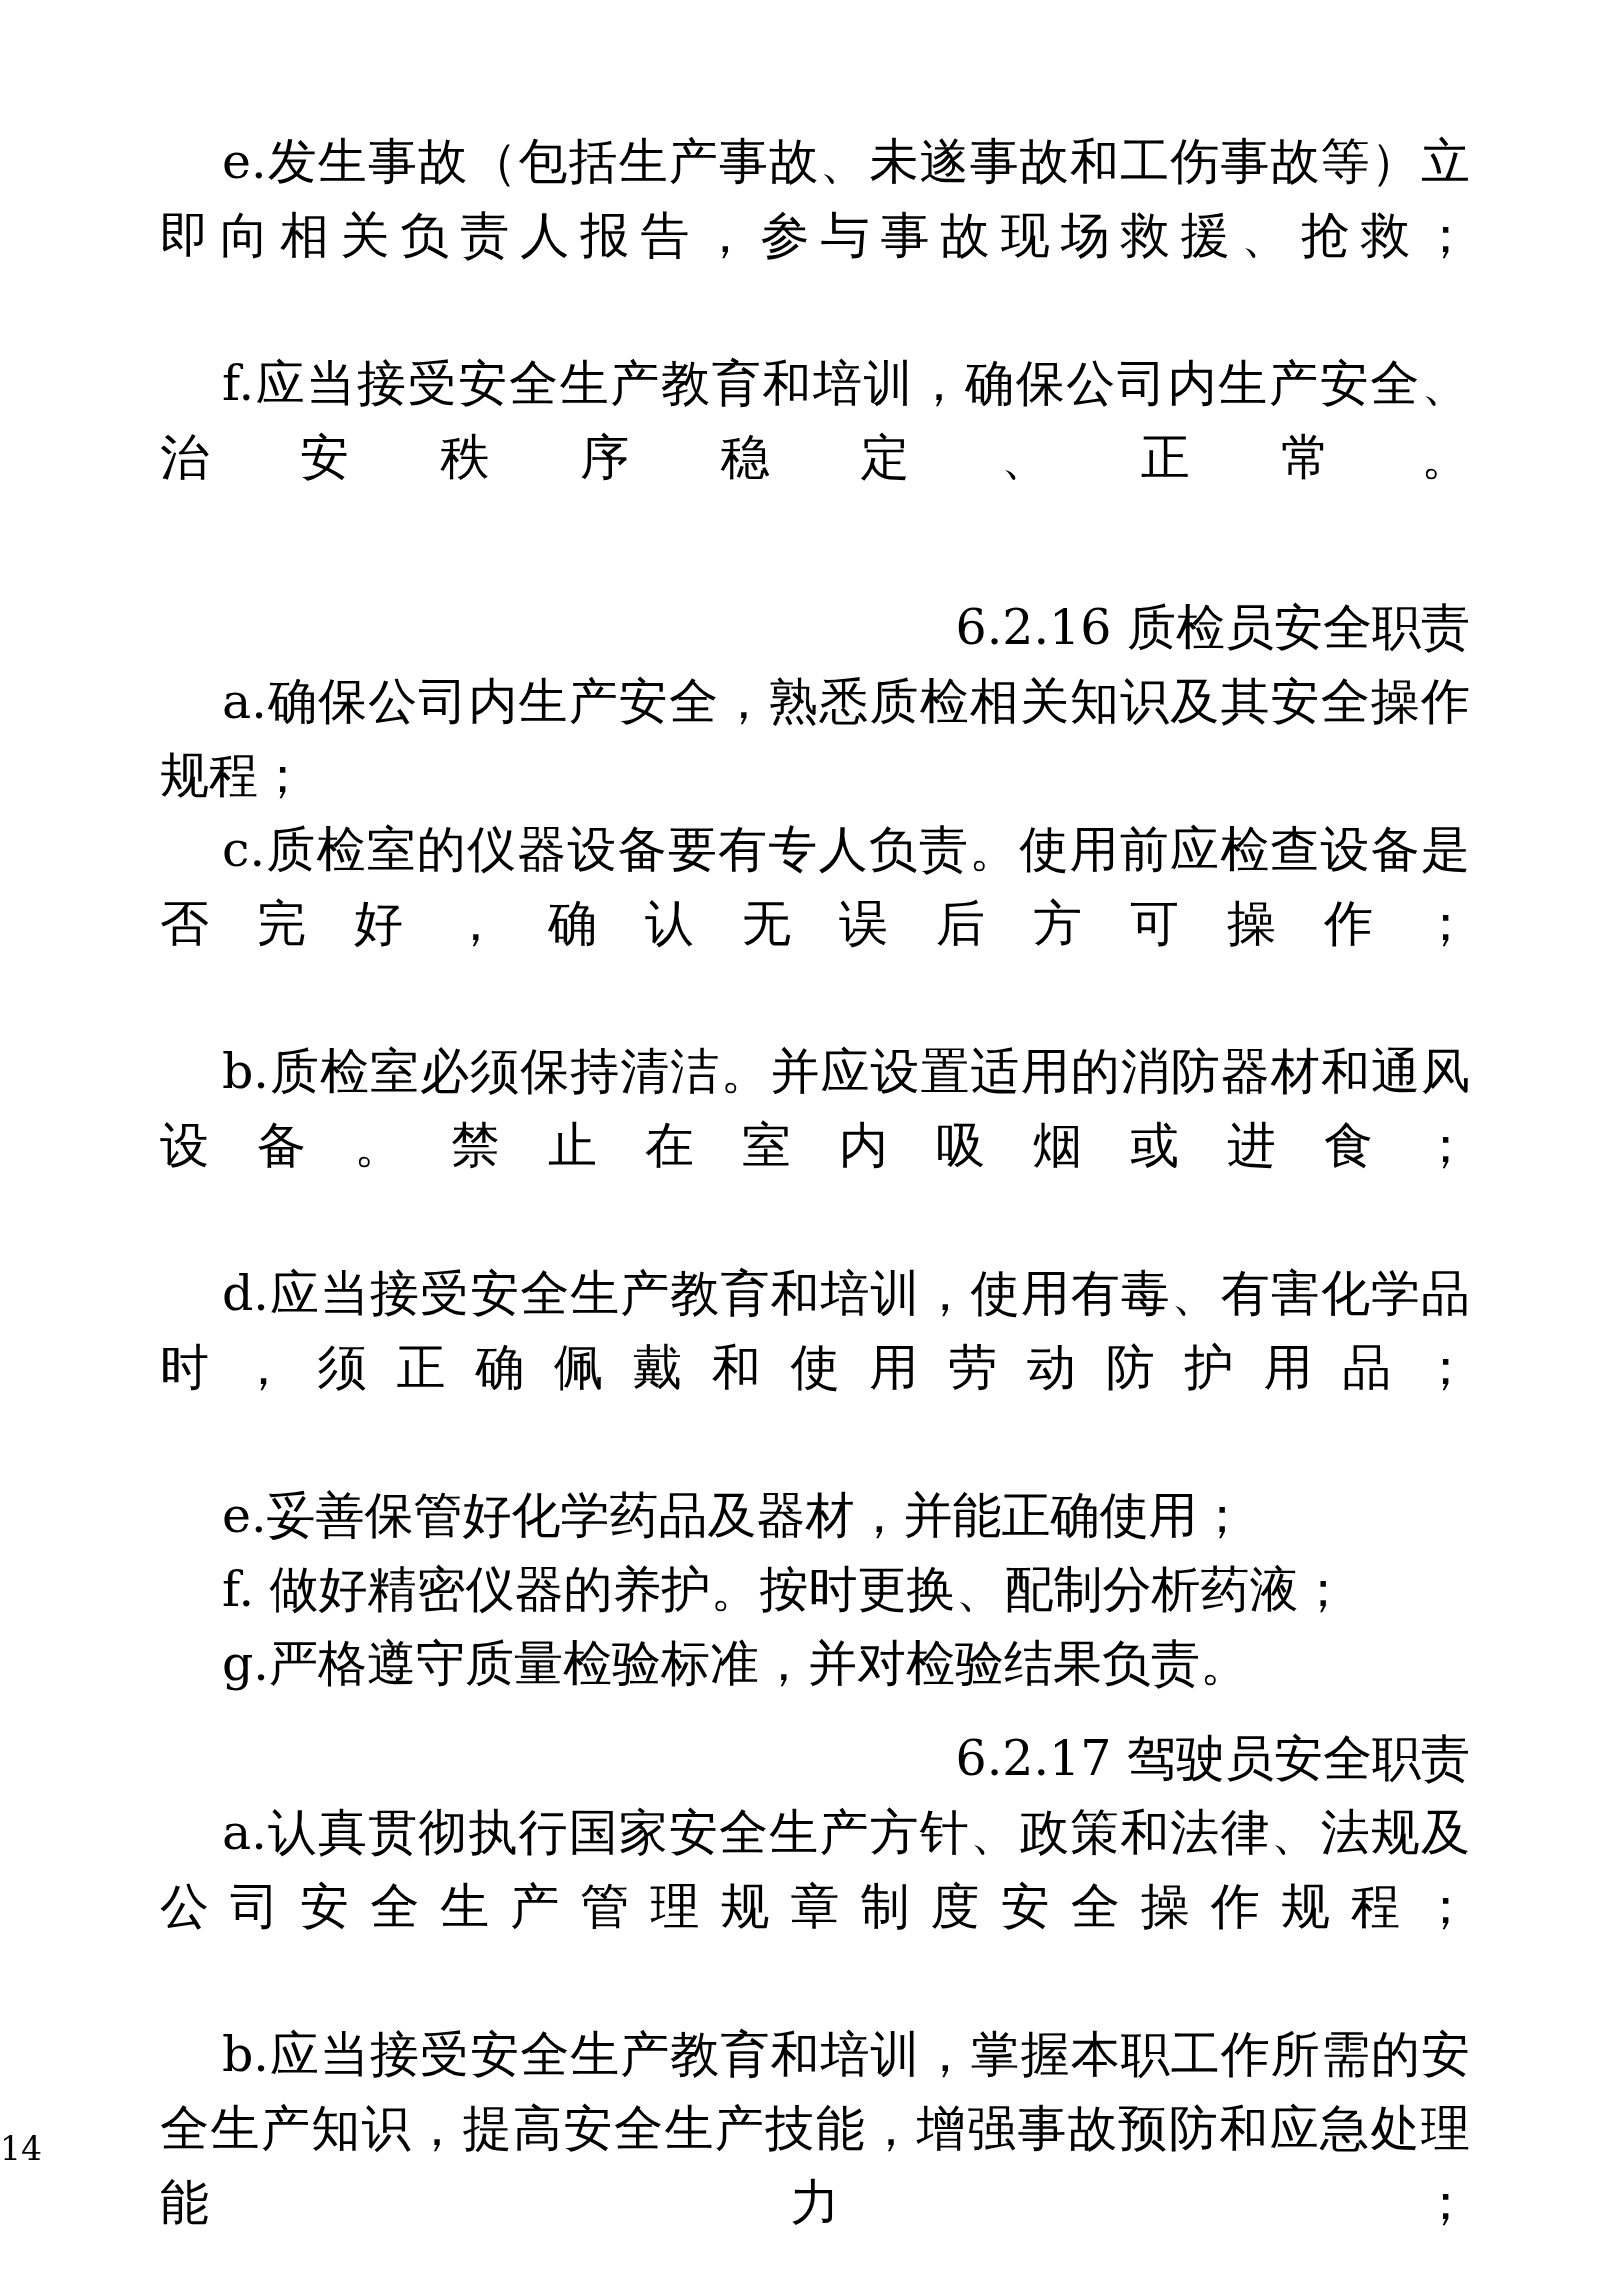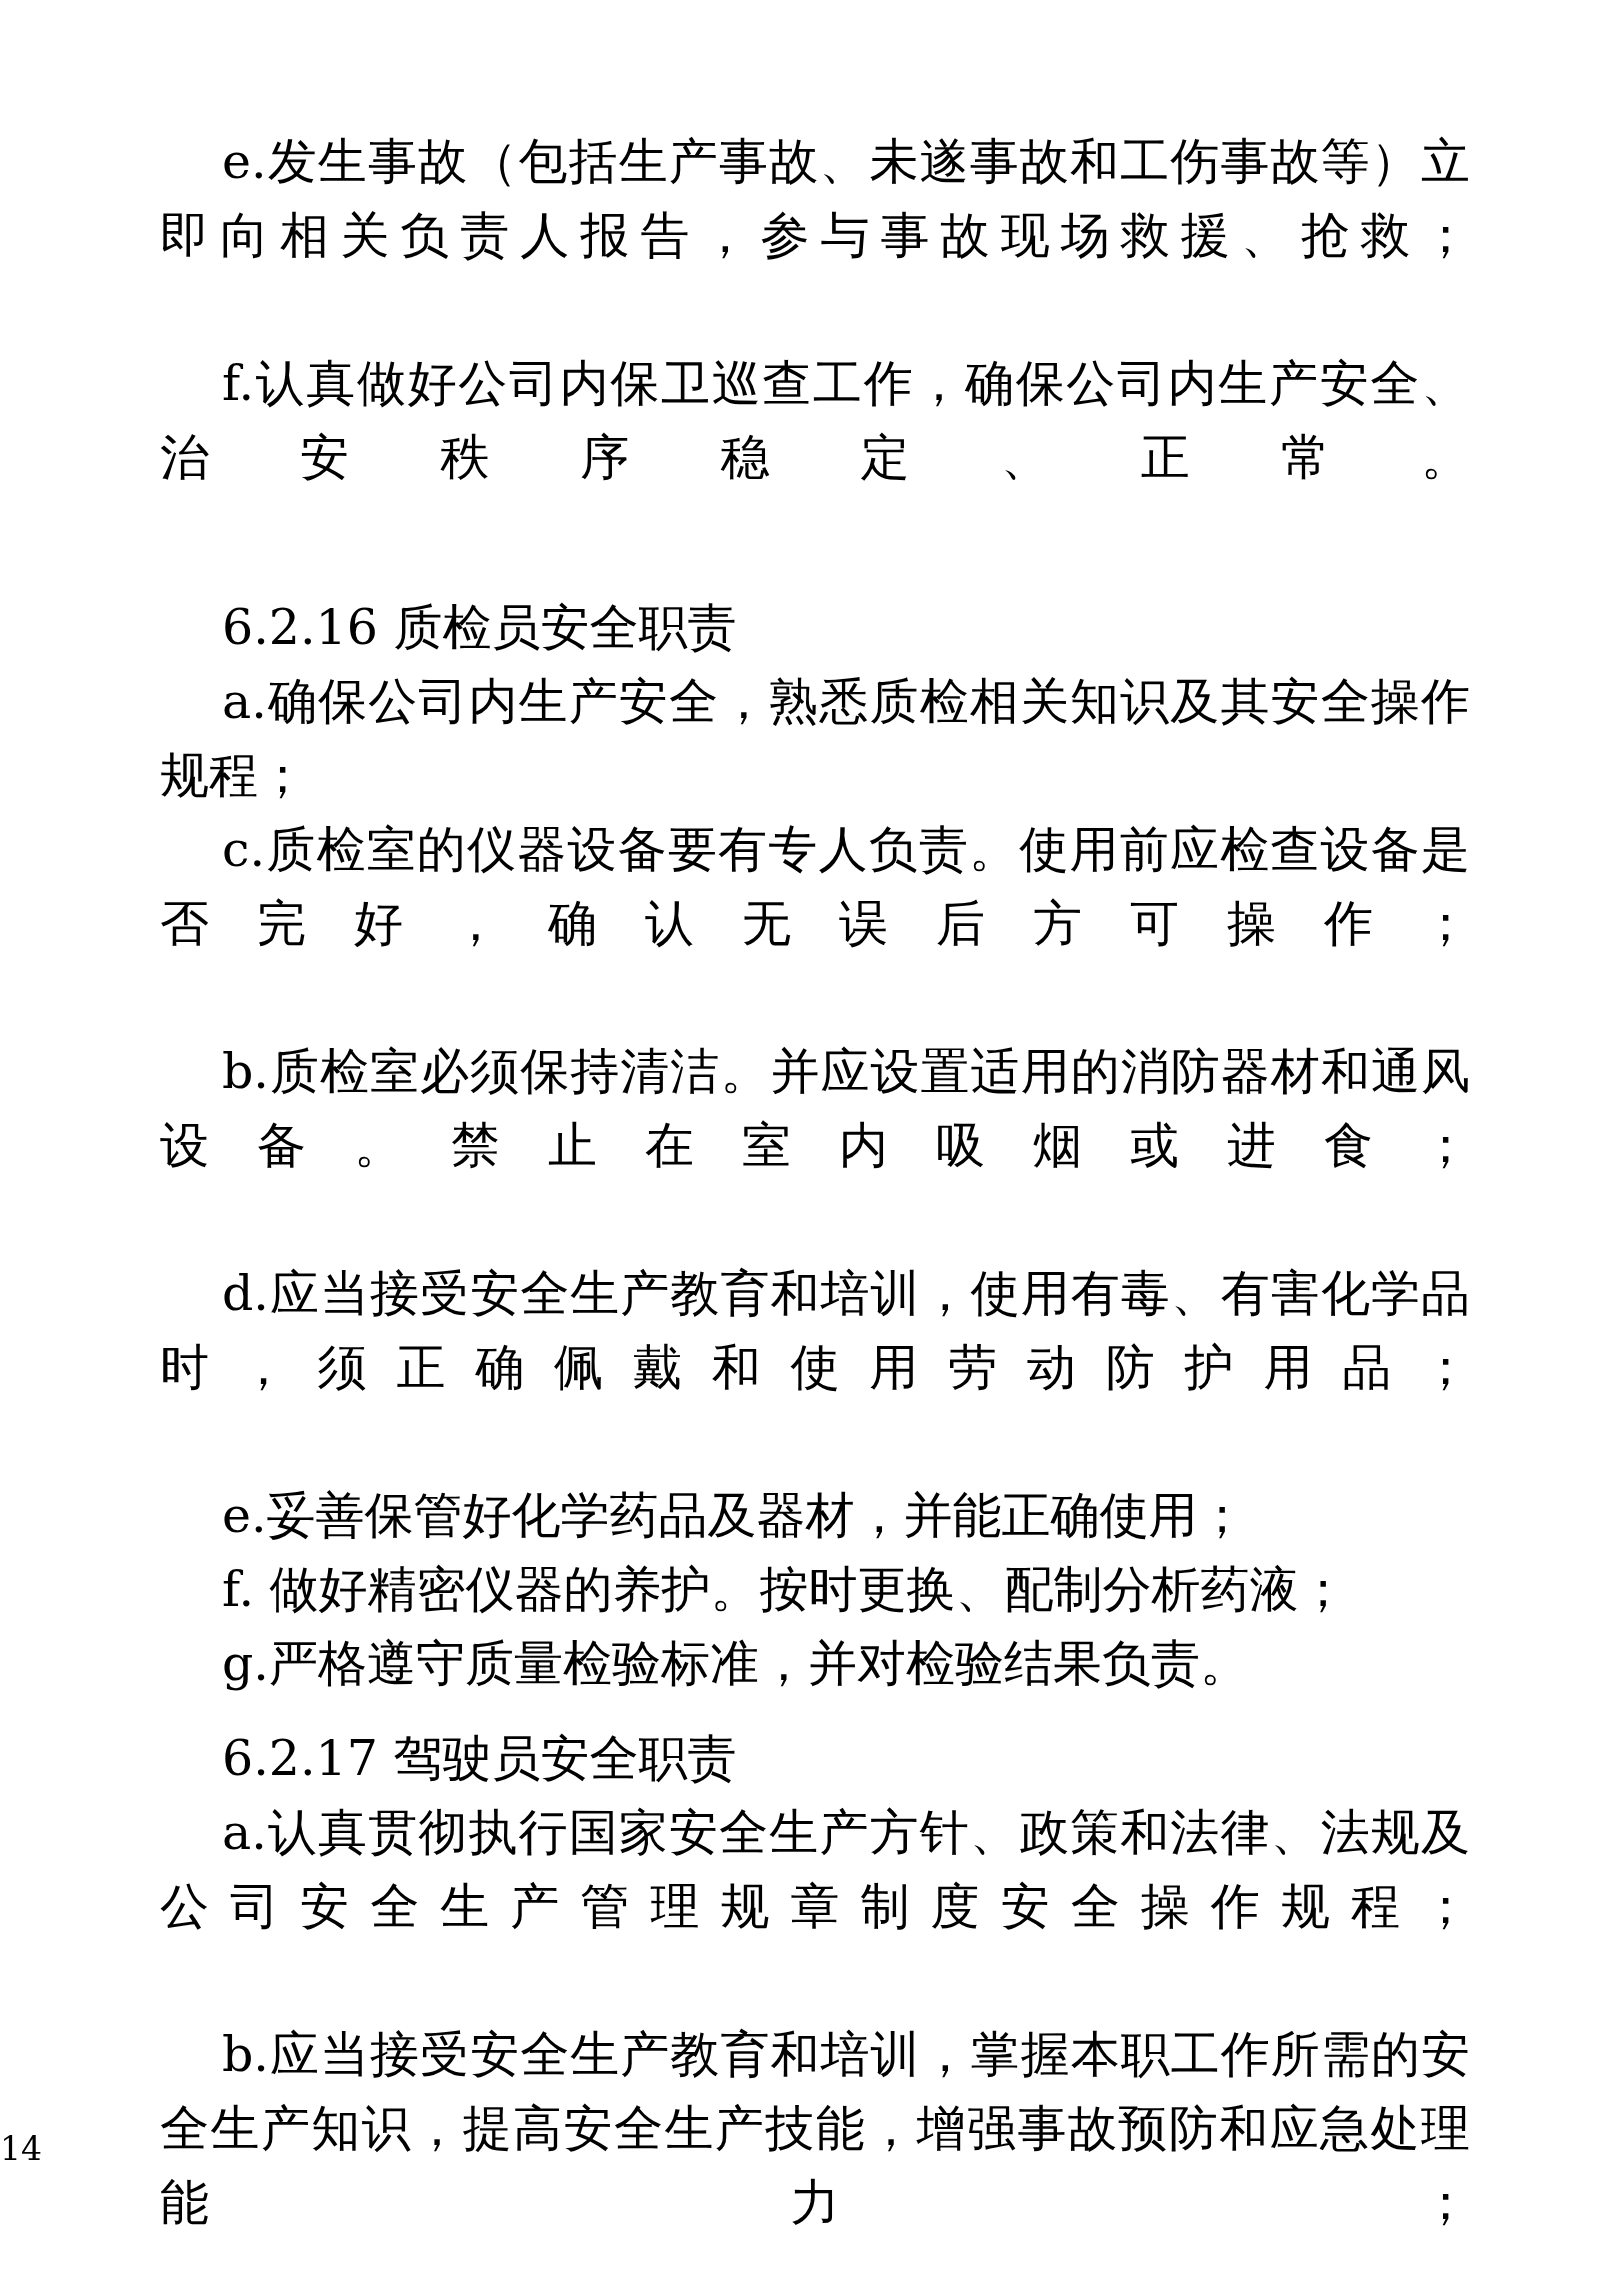--- a/index.html
+++ b/index.html
@@ -58,21 +58,21 @@
   .para.nostretch::after {
     content: none;
   }
 
   
   .heading {
     margin: 0;
     padding: 0;
     font-size: 49px;
     line-height: 74px;
-    text-align: left;
+    text-align: right;
     text-indent: 62px;
     font-weight: 400;
     color: #000000;
   }
 
   .gap-before {
     margin-top: 21.5px;
   }
 
   .page-number {
@@ -89,21 +89,21 @@
 </style>
 </head>
 <body>
 
 <div class="page">
 
   <div class="content">
 
     <p class="para">e.发生事故（包括生产事故、未遂事故和工伤事故等）立即向相关负责人报告，参与事故现场救援、抢救；</p>
 
-    <p class="para">f.认真做好公司内保卫巡查工作，确保公司内生产安全、治安秩序稳定、正常。</p>
+    <p class="para">f.应当接受安全生产教育和培训，确保公司内生产安全、治安秩序稳定、正常。</p>
 
     <p class="heading gap-before">6.2.16 质检员安全职责</p>
 
     <p class="para nostretch">a.确保公司内生产安全，熟悉质检相关知识及其安全操作规程；</p>
 
     <p class="para">c.质检室的仪器设备要有专人负责。使用前应检查设备是否完好，确认无误后方可操作；</p>
 
     <p class="para">b.质检室必须保持清洁。并应设置适用的消防器材和通风设备。禁止在室内吸烟或进食；</p>
 
     <p class="para">d.应当接受安全生产教育和培训，使用有毒、有害化学品时，须正确佩戴和使用劳动防护用品；</p>

